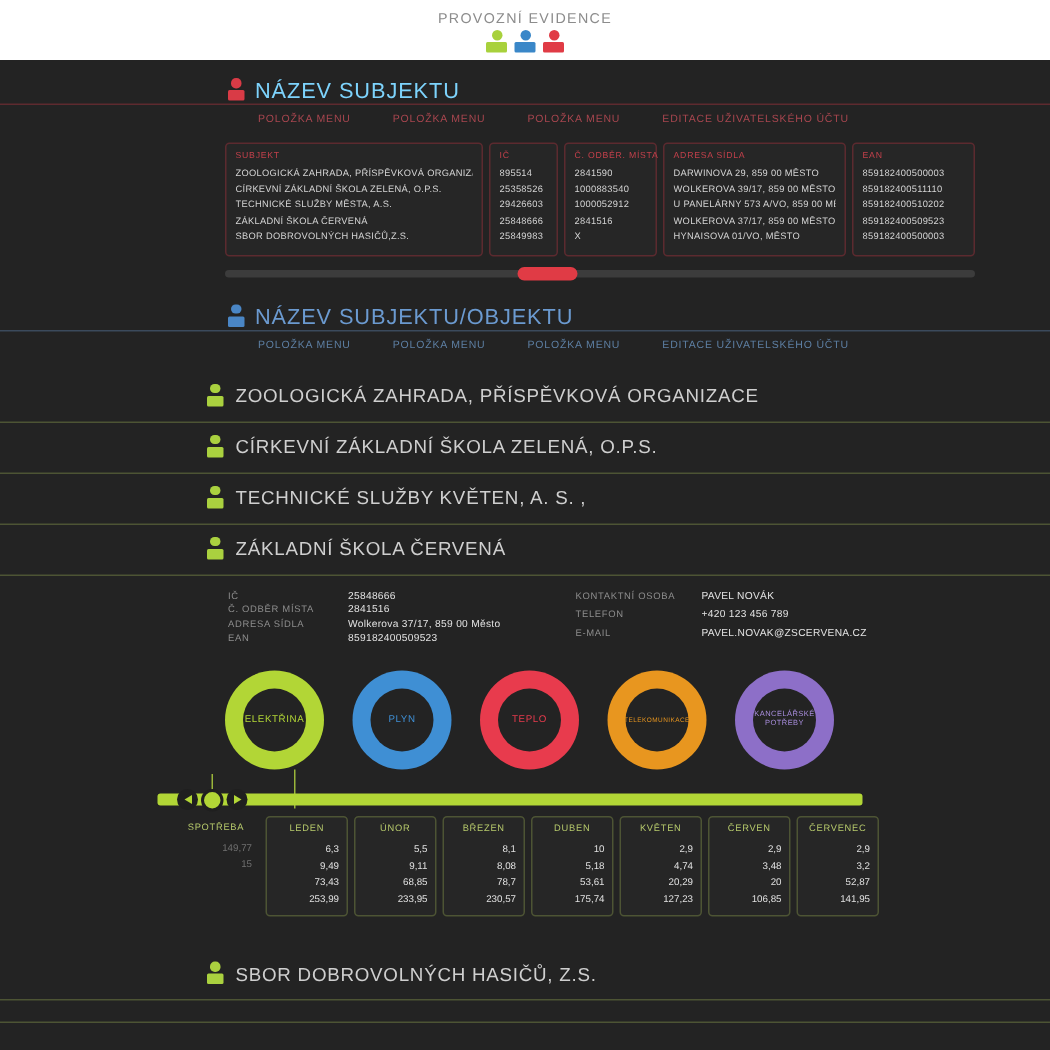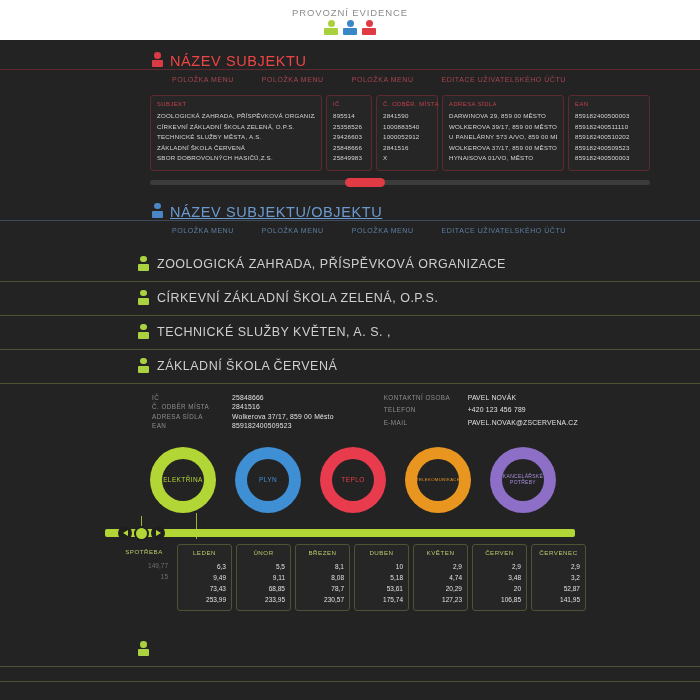--- a/index.html
+++ b/index.html
@@ -54,22 +54,22 @@
     padding-top: 12px; padding-left: 15px;
   }
   .mini-person { width: 11px; height: 15px; position: relative; flex: none; margin-bottom: 2px; }
   .mini-person .h { width: 6.5px; height: 6.5px; border-radius: 50%; position: absolute; left: 2.2px; top: 0; }
   .mini-person .b { width: 11px; height: 7px; border-radius: 1px; position: absolute; left: 0; top: 8px; }
   .red-i .h, .red-i .b { background: #d93b46; }
   .blue-i .h, .blue-i .b { background: #4a86c5; }
   .green-i .h, .green-i .b { background: #aad13f; }
 
   .sec-title { font-size: 14.5px; letter-spacing: .6px; font-weight: normal; }
-  .sec-title.red   { color: #ef4444; }
-  .sec-title.blue  { color: #6b9ad0; text-decoration: underline; }
+  .sec-title.red   { color: #7dd3fc; }
+  .sec-title.blue  { color: #6b9ad0; }
 
   .rule { height: 1px; width: 100%; }
   .rule.red   { background: #5e2a2f; }
   .rule.blue  { background: #3b4a5c; }
 
   .menu-row {
     display: flex; gap: 28px;
     padding: 6px 0 0 172px;
     font-size: 7px; letter-spacing: .55px;
   }
@@ -467,17 +467,18 @@
       </div>
     </div>
   </div>
 
   <div class="bottom-row">
     <div class="obj-row" style="padding-left:138px;">
       <span class="mini-person green-i">
           <span class="h"></span>
           <span class="b"></span>
         </span>
+      <span class="lbl">SBOR DOBROVOLNÝCH HASIČŮ, Z.S.</span>
     </div>
   </div>
 
   <div class="footer-rule"></div>
 </div>
 
 </body></html>

